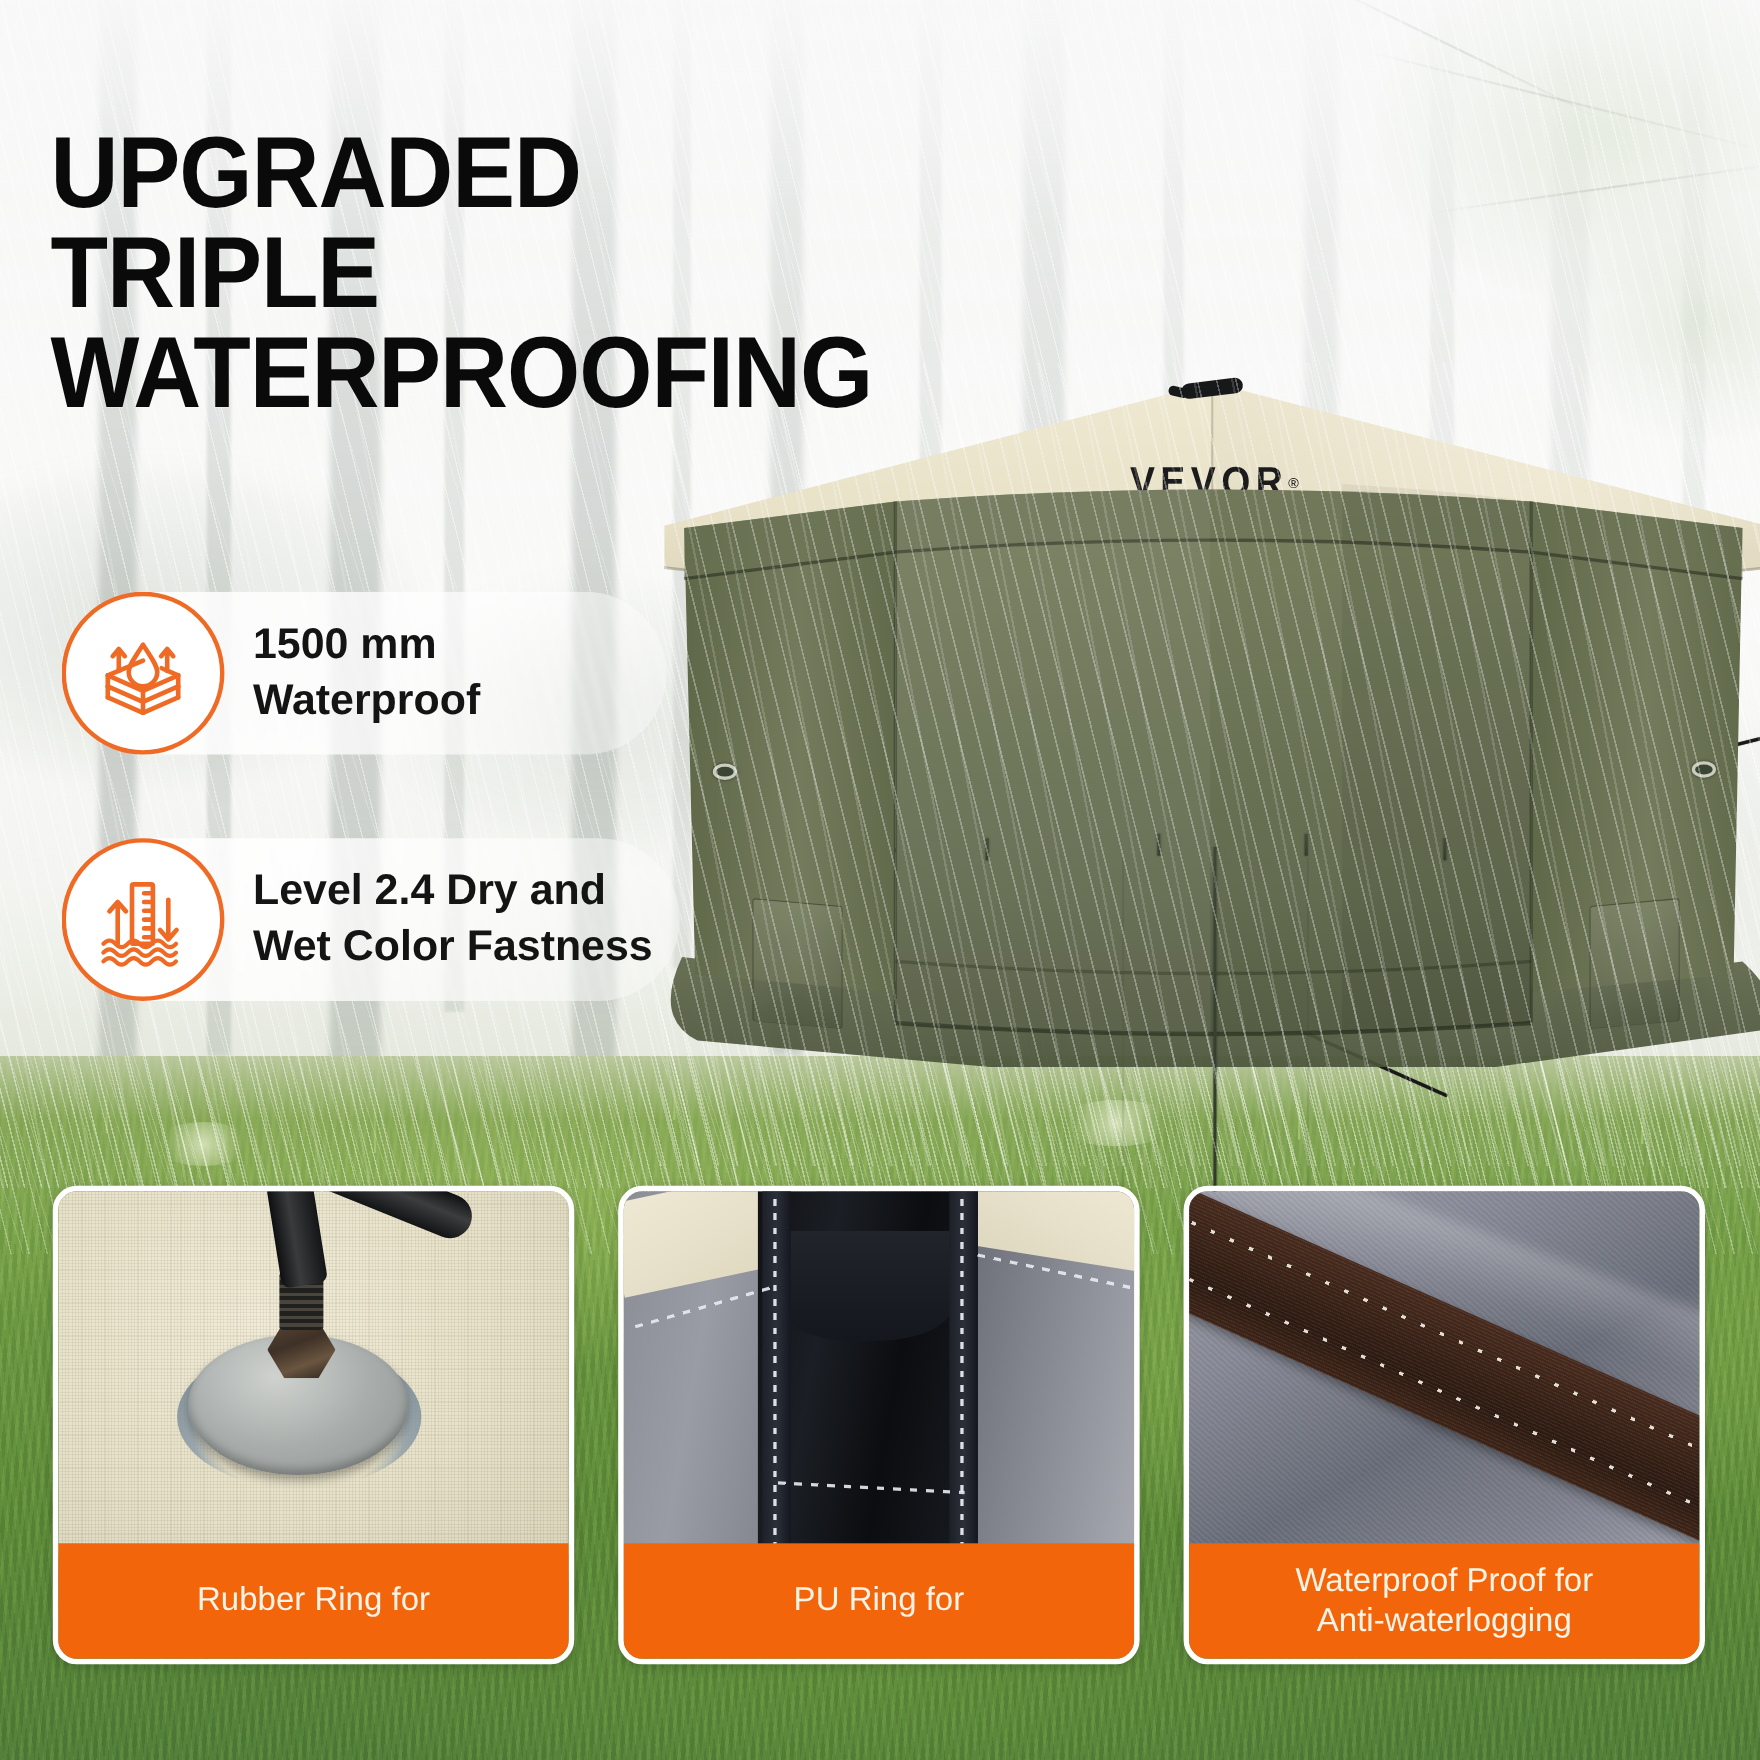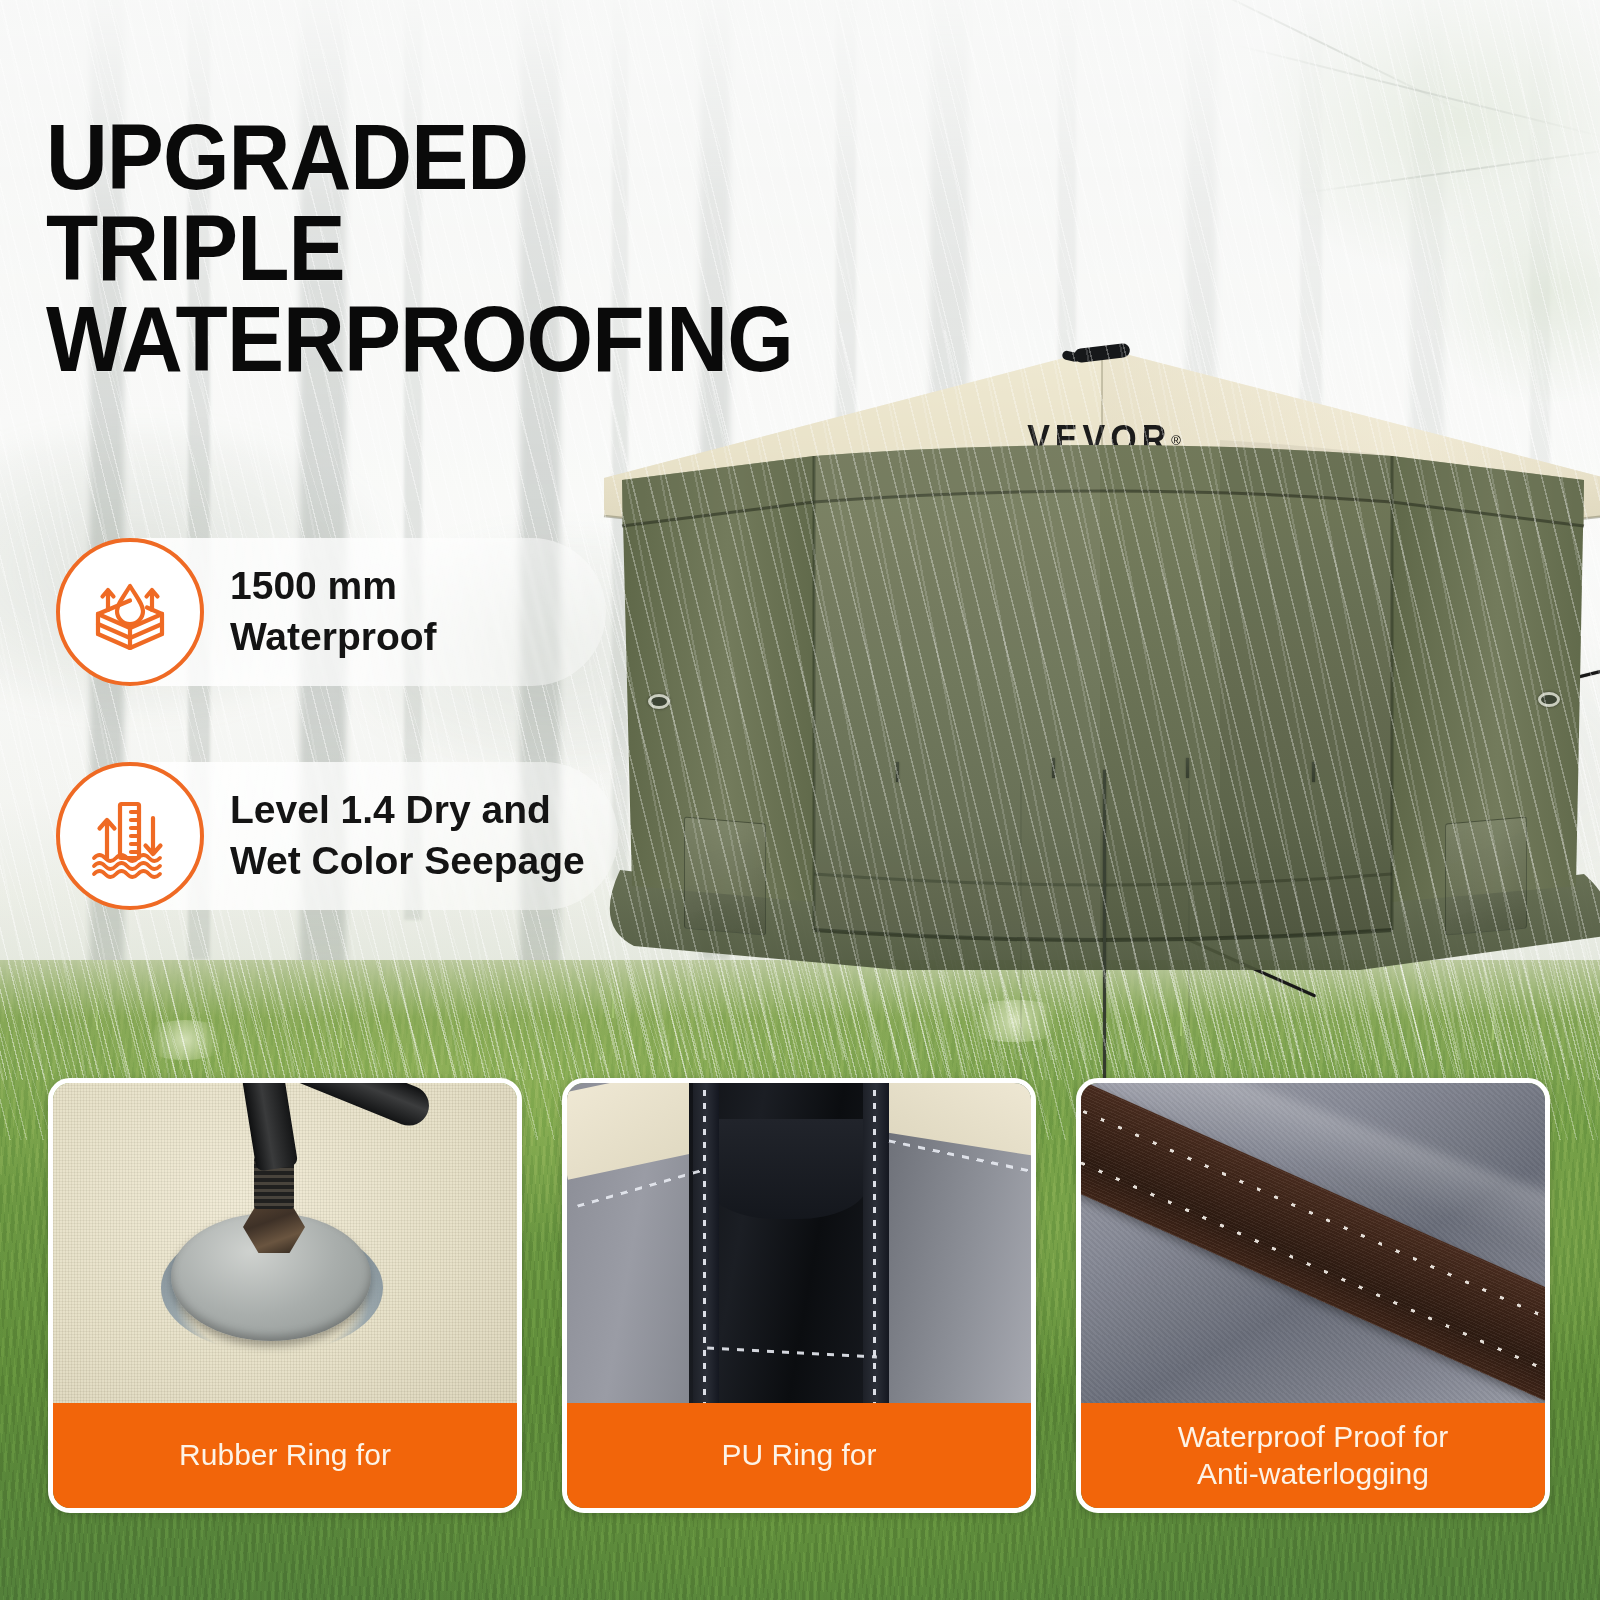--- a/index.html
+++ b/index.html
@@ -502,22 +502,22 @@
         <path d="M23 68 L23 30 M15.5 38.5 L23 30 L30.5 38.5"></path>
 
         <path d="M69 28 L69 64 M61.5 55.5 L69 64 L76.5 55.5"></path>
 
         <path d="M10 68 q5.5 -6 11 0 t11 0 t11 0 t11 0 t11 0 t11 0" stroke-width="3.8"></path>
         <path d="M10 76 q5.5 -6 11 0 t11 0 t11 0 t11 0 t11 0 t11 0" stroke-width="3.8"></path>
         <path d="M10 84 q5.5 -6 11 0 t11 0 t11 0 t11 0 t11 0 t11 0" stroke-width="3.8"></path>
       </svg>
     </div>
     <div class="pill-text">
-      <span>Level 1.4 Dry and</span>
-      <span>Wet Color Seepage</span>
+      <span>Level 2.4 Dry and</span>
+      <span>Wet Color Fastness</span>
     </div>
   </div>
 
   <div class="card" id="card-1">
     <div class="card-photo">
       <div class="p1-fabric"></div>
       <div class="p1-ring"></div>
       <div class="p1-disc"></div>
       <div class="p1-nut"></div>
       <div class="p1-thread"></div>

